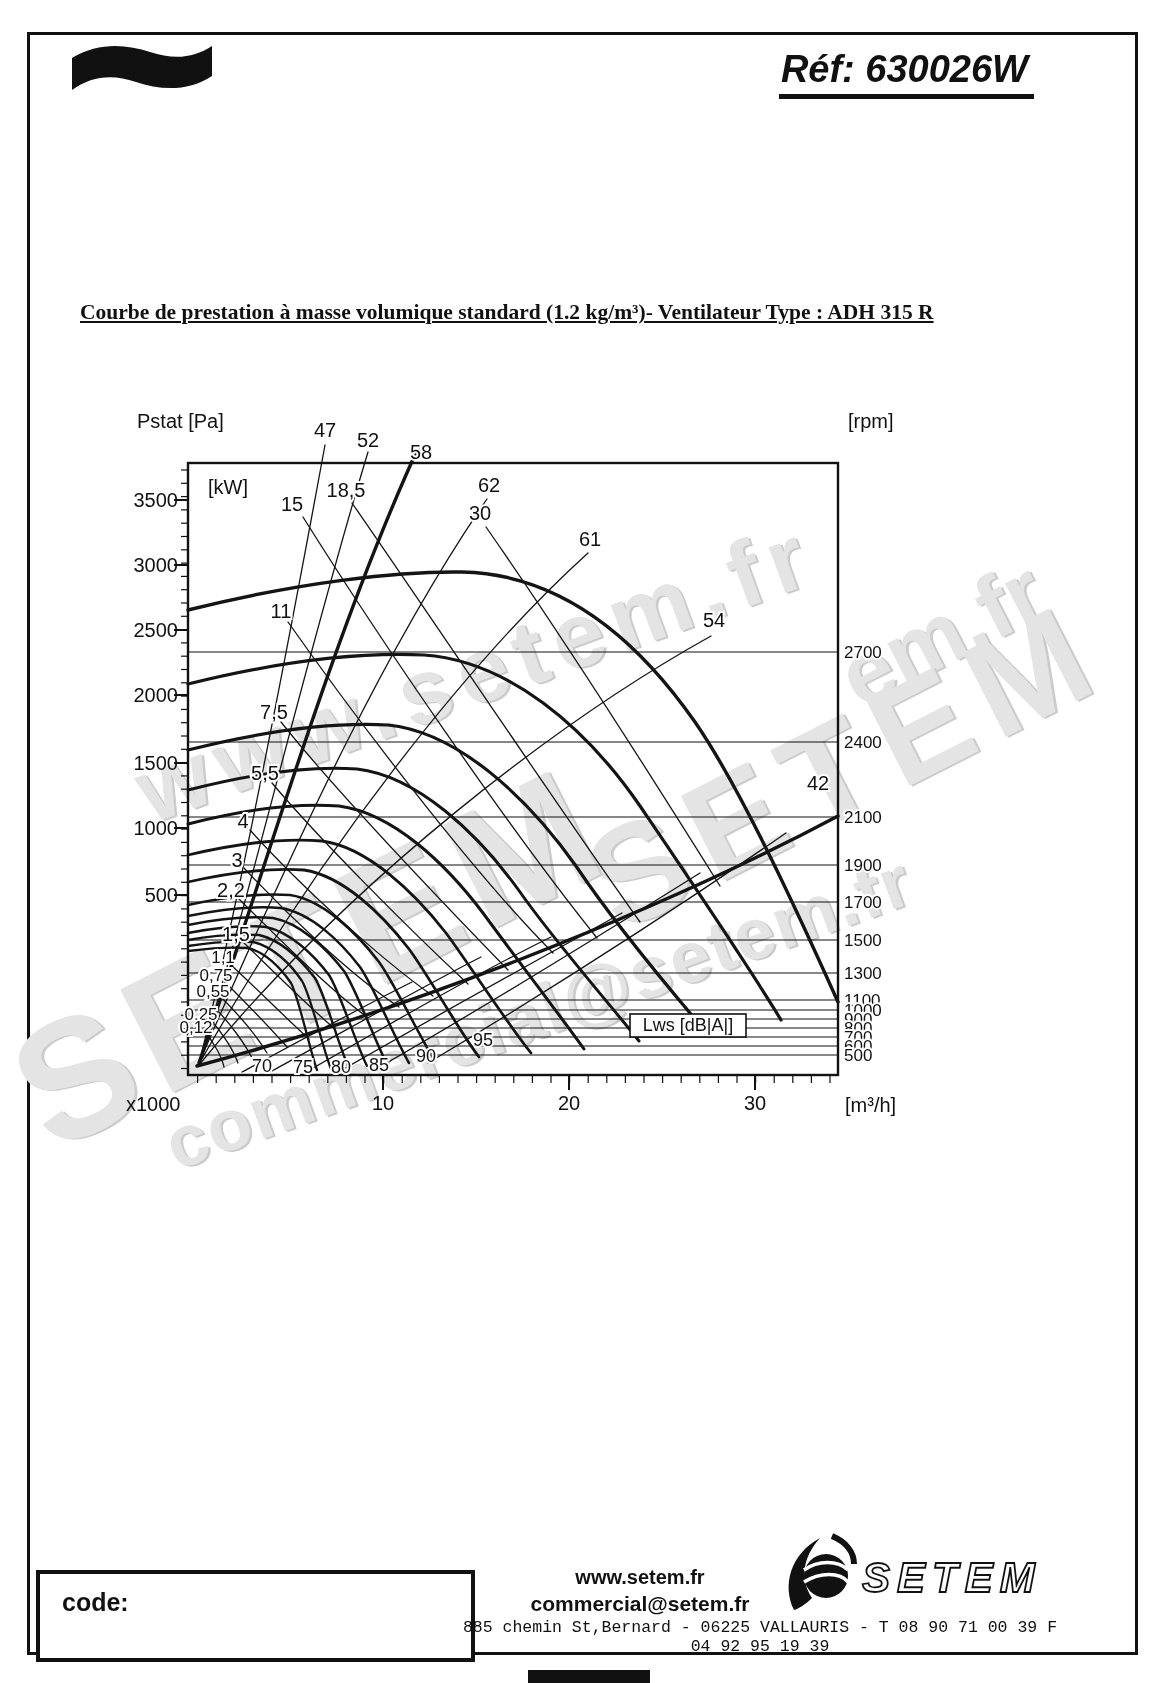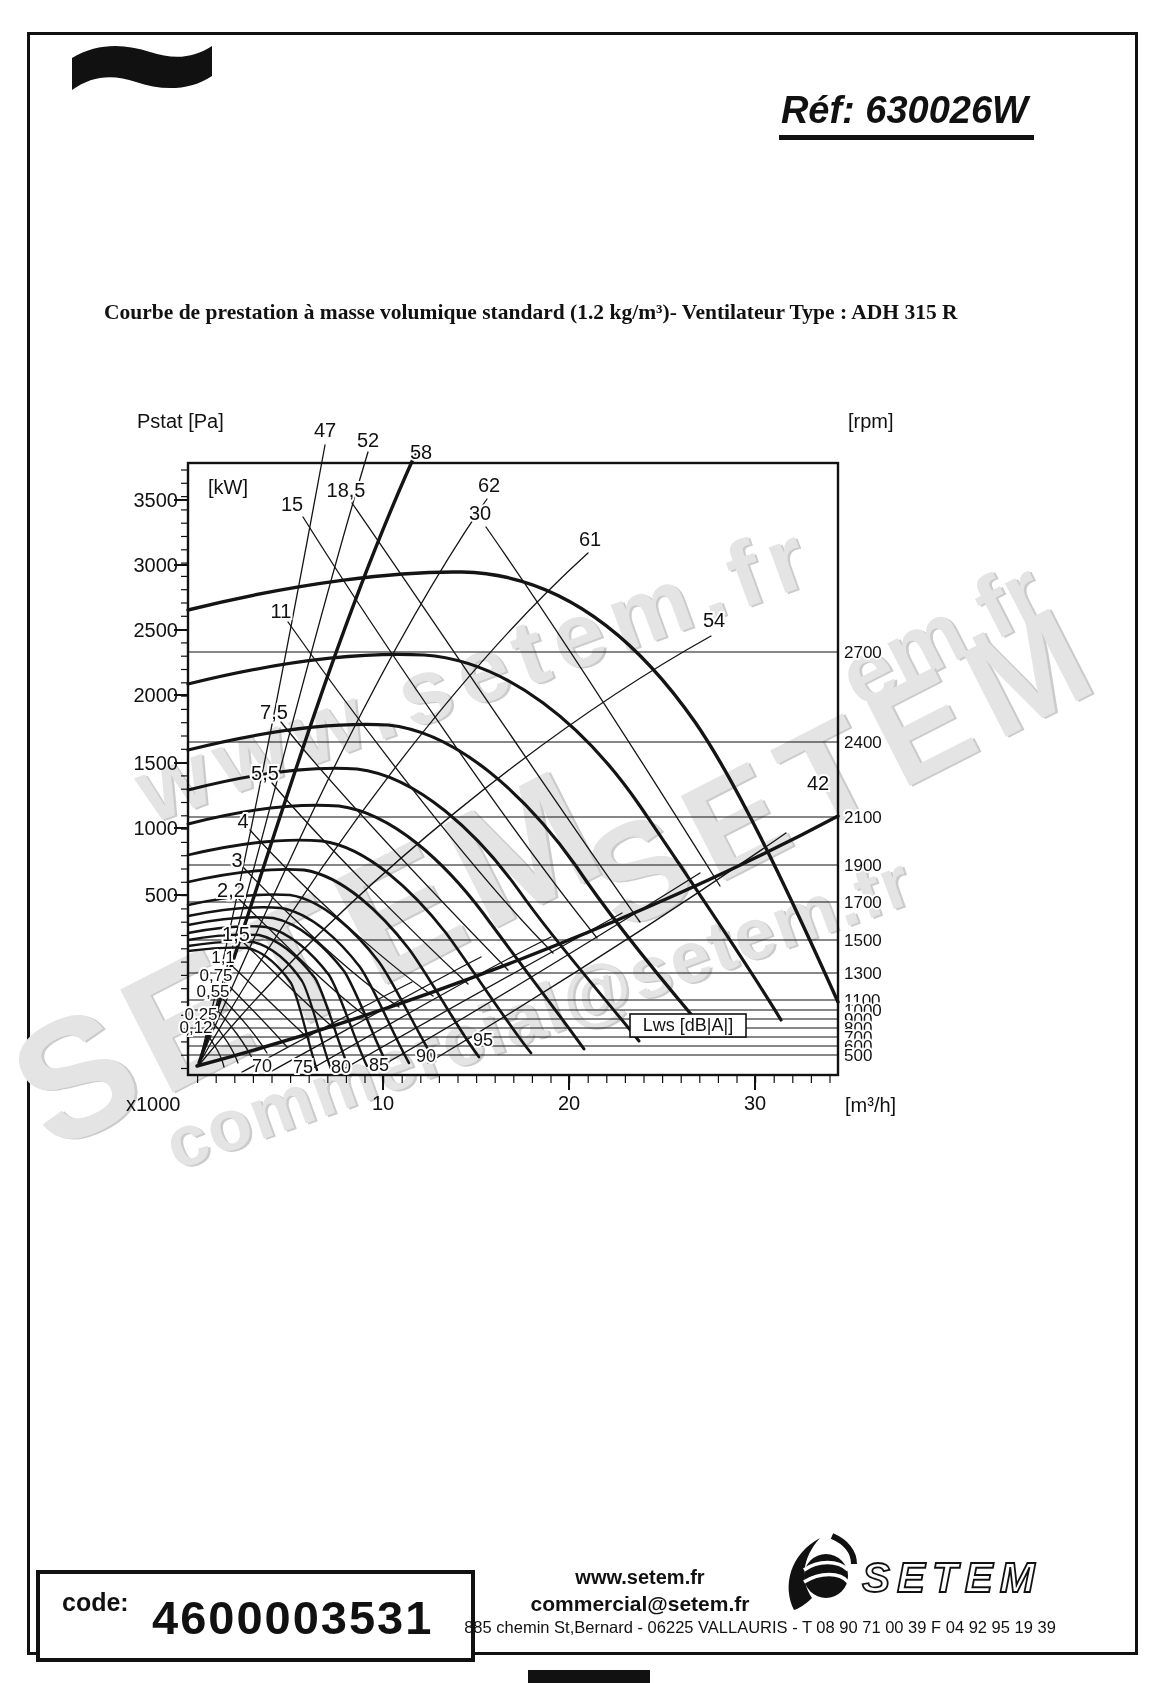--- a/index.html
+++ b/index.html
@@ -12,23 +12,23 @@
       white-space:nowrap;transform-origin:0 50%;z-index:1;}
   .wm-www{left:140px;top:742px;font-size:92px;letter-spacing:10px;transform:rotate(-20deg);}
   .wm-frag{left:846px;top:632px;font-size:88px;transform:rotate(-27deg);}
   .wm-setem-r{left:598px;top:812px;font-size:138px;letter-spacing:16px;transform:rotate(-27deg);}
   .wm-setem-l{left:26px;top:1006px;font-size:168px;letter-spacing:12px;transform:rotate(-27deg);}
   .wm-email{left:168px;top:1106px;font-size:72px;letter-spacing:2px;transform:rotate(-20deg);}
   
   .brand{position:absolute;left:48px;top:40px;z-index:3;}
   .brand-text{font-size:40px;font-weight:900;letter-spacing:1px;margin-top:-4px;}
   .ref{position:absolute;right:128px;top:48px;z-index:3;font-size:38px;font-weight:900;
-       font-style:italic;border-bottom:5px solid #111;padding:0 6px 3px 2px;margin-top:41px;}
-  .doc-title{position:absolute;left:104px;top:300px;z-index:3;width:980px;
-       font-family:"Liberation Serif",serif;font-size:21.5px;font-weight:bold;}
+       font-style:italic;border-bottom:5px solid #111;padding:0 6px 3px 2px;}
+  .doc-title{position:absolute;left:80px;top:300px;z-index:3;width:980px;
+       font-family:"Liberation Serif",serif;font-size:21.5px;font-weight:bold;text-decoration:underline;}
   
   #chart{position:absolute;left:0;top:0;z-index:2;}
   #chart text{fill:#111;font-family:"Liberation Sans",sans-serif;}
   .ax{font-size:20px;}
   .tl{font-size:20px;}
   .tm{font-size:18px;}
   .ts{font-size:17px;}
   .tr{font-size:17px;}
   .halo{paint-order:stroke;stroke:#ffffff;stroke-width:4px;}
   .frame{fill:none;stroke:#111;stroke-width:2.4;}
@@ -40,21 +40,21 @@
   
   .code-box{position:absolute;left:36px;top:1570px;width:419px;height:84px;z-index:4;
        background:#fff;border:4px solid #111;padding-left:12px;}
   .code-label{position:absolute;left:22px;top:14px;font-size:25px;font-weight:bold;}
   .code-value{position:absolute;left:112px;top:16px;font-size:47px;font-weight:900;letter-spacing:2px;}
   .f-site{position:absolute;left:520px;top:1566px;width:240px;text-align:center;z-index:4;
        font-size:20px;font-weight:bold;}
   .f-email{position:absolute;left:500px;top:1592px;width:280px;text-align:center;z-index:4;
        font-size:21px;font-weight:bold;}
   .f-addr{position:absolute;left:460px;top:1618px;width:600px;text-align:center;z-index:4;
-       font-size:16.5px;}
+       font-size:16.5px;font-family:Liberation Mono, monospace;}
   .setem-logo{position:absolute;left:780px;top:1528px;z-index:4;}
   .setem-wordmark-text{font-size:42px;font-weight:900;font-style:italic;letter-spacing:7px;
        fill:#ffffff;stroke:#111;stroke-width:1.8px;}
   .bottom-bar{position:absolute;left:528px;top:1670px;width:122px;height:13px;background:#111;z-index:5;}
 </style>
 </head>
 <body>
 
 <div>
   <div class="page-border"></div>
@@ -279,21 +279,20 @@
       <text x="262" y="1072" class="tm halo" text-anchor="middle">70</text>
       <text x="303" y="1073" class="tm halo" text-anchor="middle">75</text>
       <text x="341" y="1073" class="tm halo" text-anchor="middle">80</text>
       <text x="379" y="1071" class="tm halo" text-anchor="middle">85</text>
       <text x="426" y="1062" class="tm halo" text-anchor="middle">90</text>
       <text x="483" y="1046" class="tm halo" text-anchor="middle">95</text>
     </svg>
 
   <div class="code-box">
     <span class="code-label">code:</span>
-    <span class="code-value">4600003531</span>
   </div>
   <div class="f-site">www.setem.fr</div>
   <div class="f-email">commercial@setem.fr</div>
   <div class="f-addr">885 chemin St,Bernard  -  06225 VALLAURIS  -  T 08 90 71 00 39   F 04 92 95 19 39</div>
   <div class="setem-logo">
     <svg width="280" height="100" viewBox="0 0 280 100">
       <g>
         <path d="M14,82 C2,58 10,26 40,10 C22,30 20,52 32,70 C25,77 18,81 14,82 Z" fill="#111"></path>
         <circle cx="46" cy="48" r="22" fill="#111"></circle>
         <path d="M24,42 C38,32 58,32 68,42" stroke="#fff" stroke-width="3.5" fill="none"></path>

